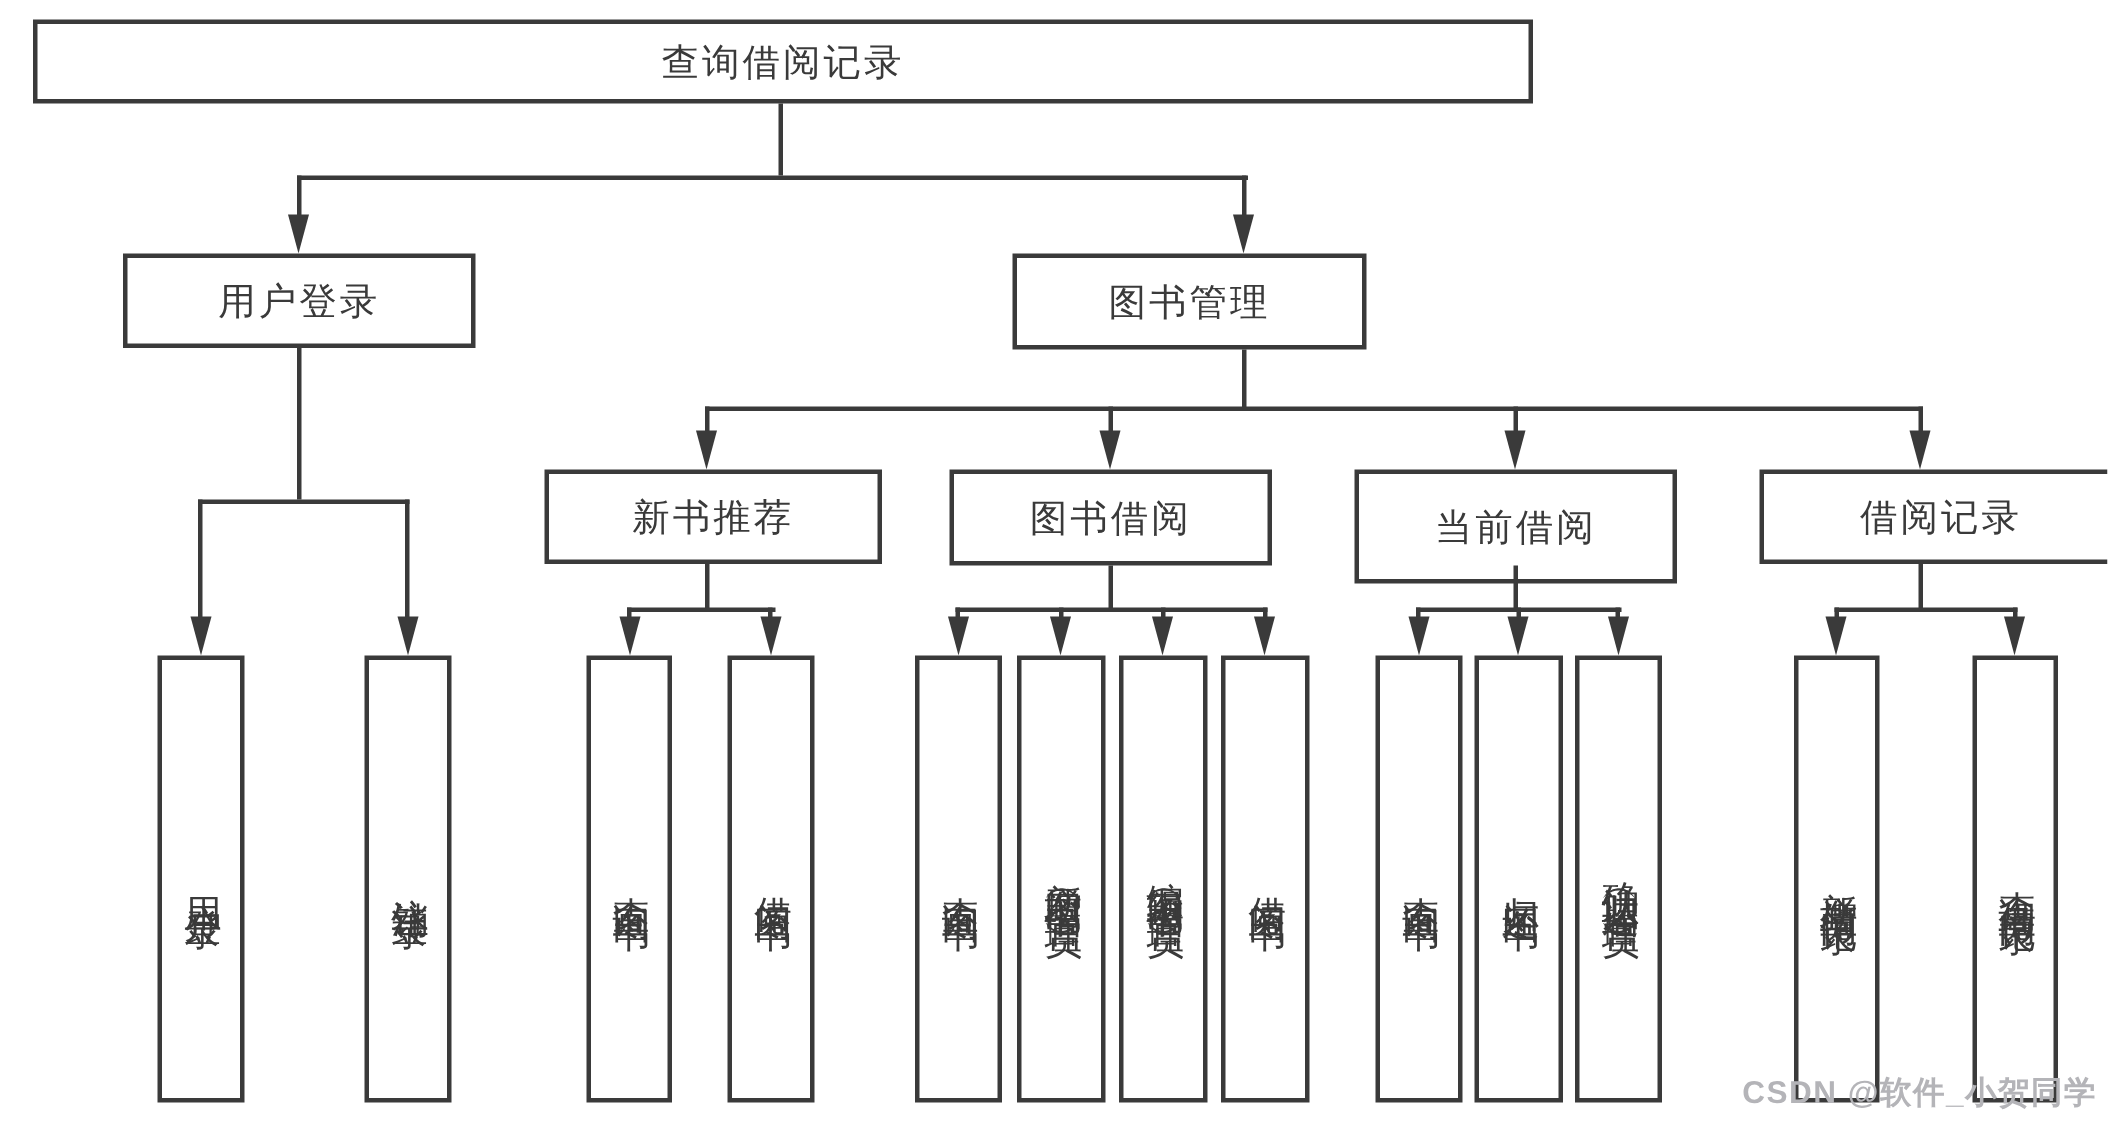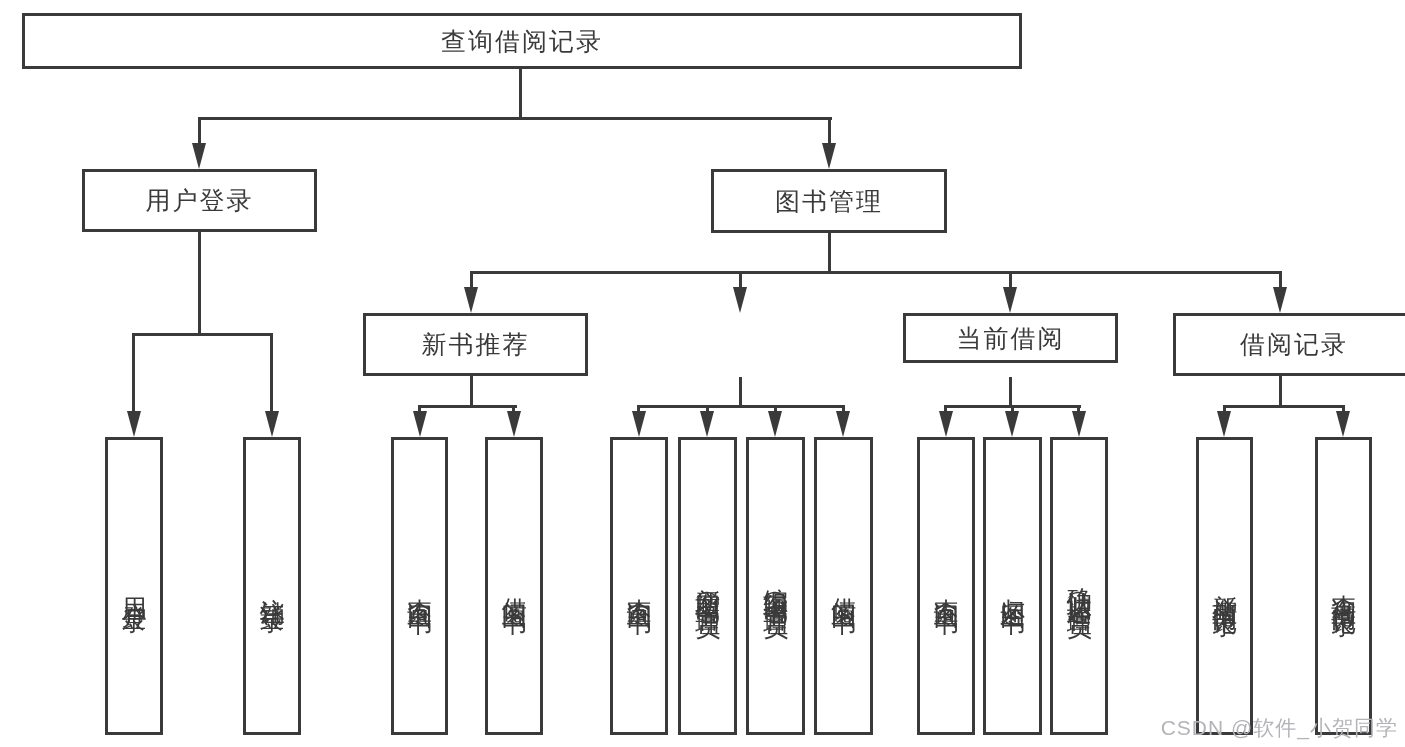--- a/index.html
+++ b/index.html
@@ -24,35 +24,36 @@
   .line { position:absolute; background:var(--line,#3a3a3a); }
   .arrow {
     position:absolute; width:0; height:0;
     border-left:7px solid transparent;
     border-right:7px solid transparent;
     border-top:26px solid var(--line,#3a3a3a);
   }
   .watermark {
     position:absolute; right:7px; top:714px;
     color:var(--watermark-text,#b4b4b8);
-    font-size:21px; letter-spacing:1px; z-index:5;
+    font-size:21px; letter-spacing:1px; z-index:5;font-weight:bold;
   }
 </style>
 </head>
 <body>
 
 <div class="diagram">
 
   <div class="node" style="left:22px;top:13px;width:1000px;height:56px">查询借阅记录</div>
 
   <div class="node" style="left:82px;top:169px;width:235px;height:63px">用户登录</div>
-  <div class="node" style="left:711px;top:169px;width:236px;height:64px">图书管理</div>
+  <div class="node" style="left:675px;top:169px;width:236px;height:64px">图书管理</div>
 
   <div class="node" style="left:363px;top:313px;width:225px;height:63px">新书推荐</div>
-  <div class="node" style="left:903px;top:313px;width:215px;height:50px">当前借阅</div>
+  <div class="node" style="left:633px;top:313px;width:215px;height:64px">图书借阅</div>
+  <div class="node" style="left:903px;top:313px;width:215px;height:76px">当前借阅</div>
   <div class="node" style="left:1173px;top:313px;width:242px;height:63px">借阅记录</div>
 
   <div class="node vnode" style="left:105px">用户登录</div>
   <div class="node vnode" style="left:243px">注销登录</div>
 
   <div class="node vnode" style="left:391px;width:57px">查询图书</div>
   <div class="node vnode" style="left:485px">借阅图书</div>
 
   <div class="node vnode" style="left:610px">查询图书</div>
   <div class="node vnode" style="left:678px;width:59px">新增图书（管理员）</div>

